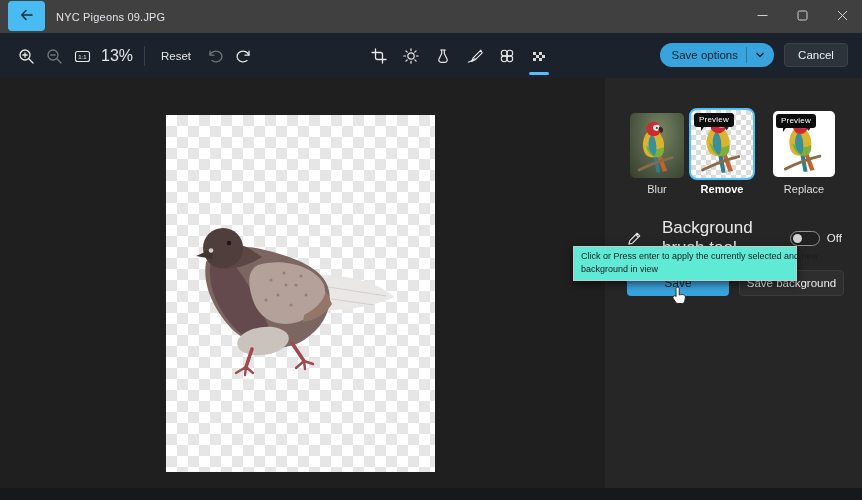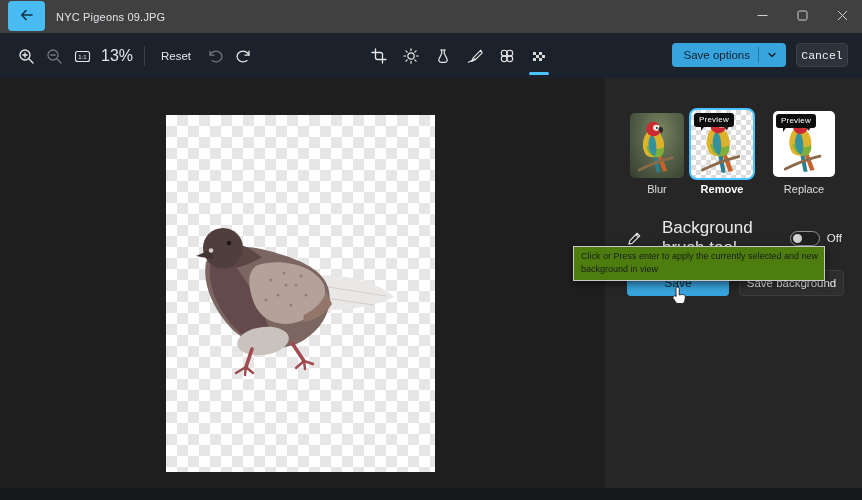--- a/index.html
+++ b/index.html
@@ -31,28 +31,28 @@
   }
   .icon-btn.dim { opacity:.42; }
   .zoom-label { font-size:16px; color:#e3e5e8; width:34px; text-align:center; margin:1px 4px; }
   .tb-divider { width:1px; height:20px; background:#3a4049; margin:0 6px; }
   .text-btn { background:transparent; border:none; color:#e3e5e8; font-size:11.5px;
     font-family:inherit; padding:5px 10px; border-radius:4px; cursor:pointer; }
   .tool-underline { position:absolute; left:4px; bottom:-5px; width:20px; height:3px;
     border-radius:2px; background:#4cc2ff; }
   .tb-right { position:absolute; right:14px; top:10px; display:flex; gap:10px; }
   .save-btn {
-    height:24px; background:#38a4de; color:#0f2330; border:none; border-radius:4px;
+    height:24px; background:#38a4de; color:#0f2330; border:none; border-radius:12px;
     font-size:11.5px; font-family:inherit; display:flex; align-items:center; cursor:pointer;
     padding:0 0 0 12px; font-weight:400;
   }
   .save-chevron { display:flex; align-items:center; justify-content:center; padding:0 9px 0 8px;
     margin-left:8px; height:16px; border-left:1px solid rgba(9,40,58,.35); }
-  .cancel-btn { height:24px; width:52px; background:#2c333b; color:#eef0f2; border:1px solid #39414b;
-    border-radius:4px; font-size:11.5px; font-family:Liberation Mono, monospace; cursor:pointer; }
+  .cancel-btn { height:24px; width:64px; background:#2c333b; color:#eef0f2; border:1px solid #39414b;
+    border-radius:4px; font-size:11.5px; font-family:Liberation Sans, sans-serif; cursor:pointer; }
   
   .canvas-area { position:absolute; left:0; top:78px; width:605px; height:410px; background:#1f1f1f; }
   .canvas {
     position:absolute; left:166px; top:37px; width:269px; height:357px;
     background-color:#ffffff;
     background-image:
       linear-gradient(45deg,#e6e6e6 25%,transparent 25%,transparent 75%,#e6e6e6 75%),
       linear-gradient(45deg,#e6e6e6 25%,transparent 25%,transparent 75%,#e6e6e6 75%);
     background-size:22px 22px; background-position:0 0,11px 11px;
   }
@@ -84,22 +84,22 @@
   .toggle { position:relative; width:30px; height:15px; border:1px solid #8e9196; border-radius:9px;
     background:#202020; cursor:pointer; margin-right:7px; }
   .toggle .knob { position:absolute; left:2px; top:2px; width:9px; height:9px; border-radius:50%; background:#d2d2d2; }
   .toggle-state { font-size:11.5px; color:#e6e8ea; }
   .apply-btn { position:absolute; left:22px; top:192px; width:102px; height:26px; background:#38a4de;
     color:#13262f; border:none; border-radius:4px; font-size:12px; font-family:inherit; cursor:pointer; }
   .resetbg-btn { position:absolute; left:134px; top:192px; width:105px; height:26px; background:#2e2e2e;
     color:#e8eaec; border:1px solid #3c3c3c; border-radius:4px; font-size:11.5px; font-family:inherit; cursor:pointer; }
   
   .tooltip {
-    position:absolute; left:573px; top:246px; width:252px; z-index:5;
-    background:#4d7c0f; border:1px solid #c8c8c8; color:#1c1c1c;
+    position:absolute; left:573px; top:246px; width:224px; z-index:5;
+    background:#5eead4; border:1px solid #c8c8c8; color:#1c1c1c;
     font-size:9px; line-height:1.45; padding:3px 7px 4px; box-shadow:0 3px 8px rgba(0,0,0,.55);
   }
   .tooltip div { white-space:nowrap; }
   .cursor { position:absolute; left:672px; top:286px; z-index:6; pointer-events:none; }
   .footer { position:absolute; left:0; top:488px; width:862px; height:12px; background:#17181c; }
 </style>
 </head>
 <body>
 
 <div class="app">

